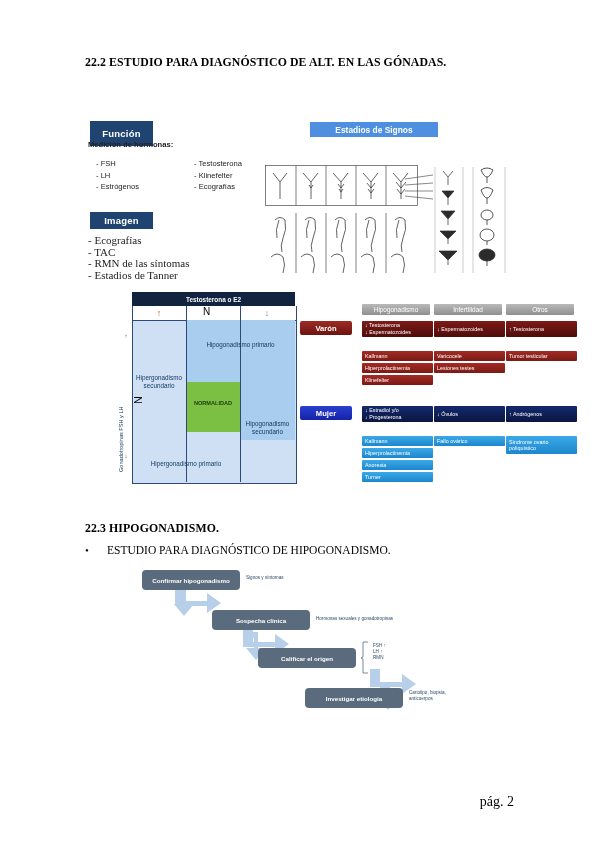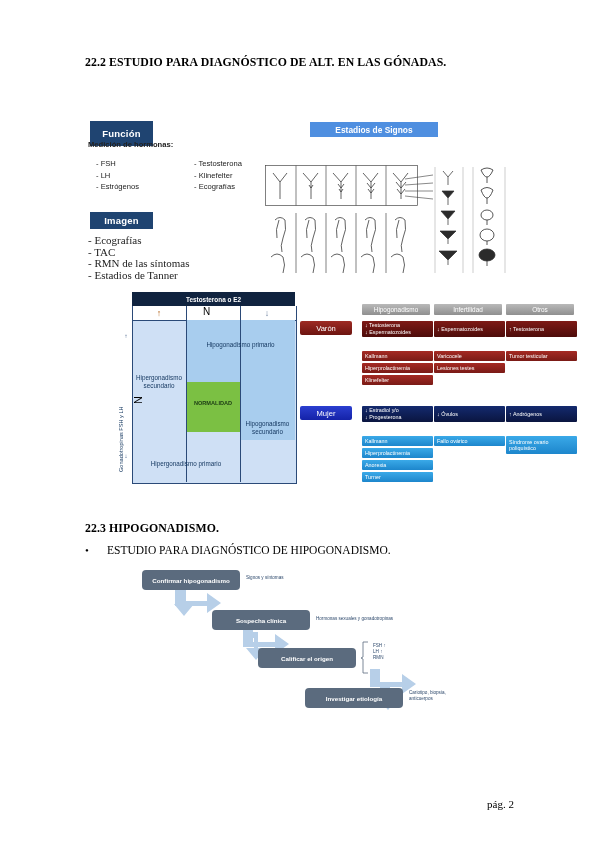--- a/index.html
+++ b/index.html
@@ -42,39 +42,39 @@
   .mx-N{position:absolute;font-family:"Liberation Sans",sans-serif;font-size:10px;color:#000;}
   .mx-rot-N{position:absolute;font-family:"Liberation Sans",sans-serif;font-size:11px;color:#000;
     transform:rotate(-90deg);transform-origin:left top;}
   .mx-line{position:absolute;background:#2b4a78;}
 
   
   .t-hdr{position:absolute;display:flex;align-items:center;justify-content:center;color:#fff;
     font-family:"Liberation Sans",sans-serif;font-size:6.4px;
     background:linear-gradient(#b9b9b9,#8f8f8f);border-radius:1px;}
   .sidelab{position:absolute;display:flex;align-items:center;justify-content:center;color:#fff;
-    font-family:"Liberation Sans",sans-serif;font-size:7.6px;border-radius:2px;}
+    font-family:"Liberation Sans",sans-serif;font-size:7.6px;border-radius:2px;font-weight:bold;}
   .sidelab.v{background:linear-gradient(#9e2b24,#6d1410);}
   .sidelab.m{background:linear-gradient(#2b3fd0,#1422a8);}
   .cellr{position:absolute;color:#fff;font-family:"Liberation Sans",sans-serif;font-size:5.4px;
     display:flex;align-items:center;padding-left:3px;line-height:6.6px;border-radius:1px;}
   .r-dark{background:linear-gradient(#7e1a16,#4d0c0a);}
   .r-mid{background:linear-gradient(#a52a23,#7a1b16);}
   .b-dark{background:linear-gradient(#142a6e,#0a1540);}
   .b-mid{background:linear-gradient(#3aa9e8,#1d86cc);}
 
   
   .fbox{position:absolute;background:#5b6b7e;color:#fff;border-radius:4px;
     font-family:"Liberation Sans",sans-serif;font-size:6.2px;font-weight:bold;
     display:flex;align-items:center;justify-content:center;text-align:center;}
   .fnote{position:absolute;font-family:"Liberation Sans",sans-serif;font-size:4.6px;color:#2f4a6d;line-height:6px;}
   .farrow{position:absolute;}
 
   
-  .footer{position:absolute;right:85px;bottom:38px;font-family:"Liberation Serif",serif;font-size:11px;color:#000;}
+  .footer{position:absolute;right:85px;bottom:38px;font-family:"Liberation Serif",serif;font-size:14px;color:#000;}
 </style>
 </head>
 <body>
 
 <div class="page">
 
 
   <div class="h-sec" style="top:55px;">22.2 ESTUDIO PARA DIAGNÓSTICO DE ALT. EN LAS GÓNADAS.</div>
 
   <div class="blk-tag" style="left:90px;top:121px;width:63px;height:25px;">Función</div>

